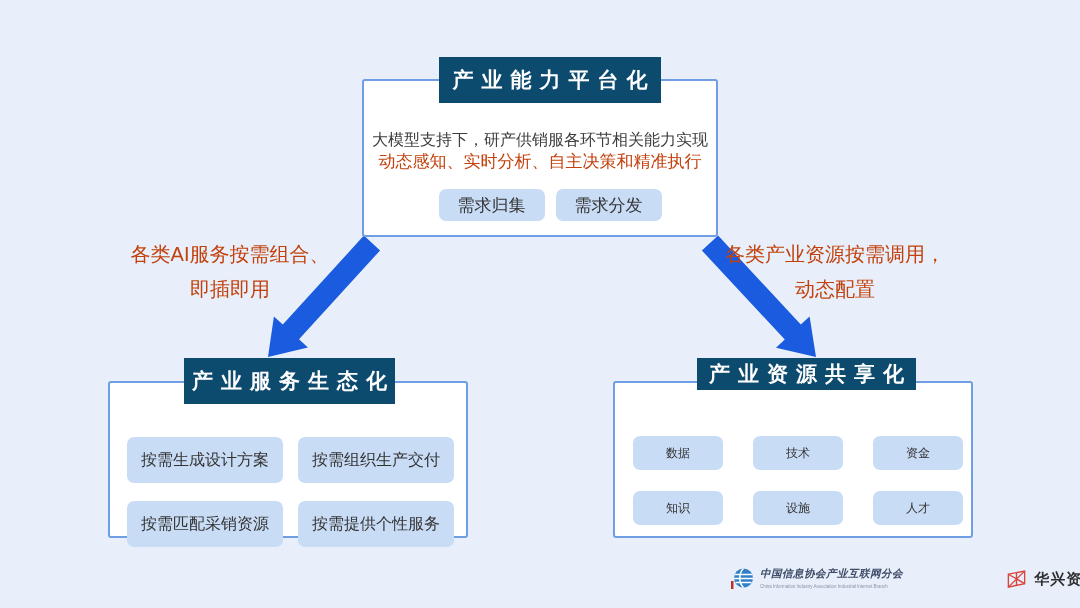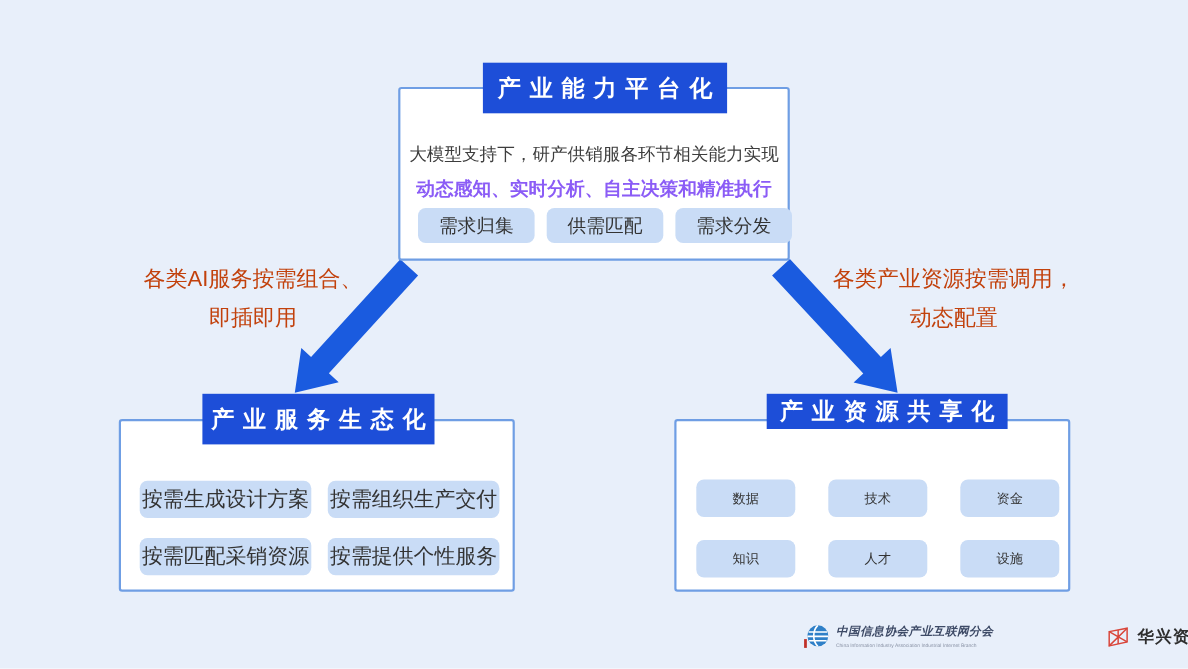--- a/index.html
+++ b/index.html
@@ -20,77 +20,77 @@
     border-radius: 3px;
     box-sizing: border-box;
     z-index: 1;
   }
   .panel-top   { left: 362px; top: 79px;  width: 356px; height: 158px; }
   .panel-left  { left: 108px; top: 381px; width: 360px; height: 157px; }
   .panel-right { left: 613px; top: 381px; width: 360px; height: 157px; }
 
   .tab {
     position: absolute;
-    background: #1d4ed8;
+    background: #0c4a6e;
     color: #ffffff;
     font-size: 21px;
     font-weight: 700;
     letter-spacing: 8px;
     text-indent: 8px;
     display: flex;
     align-items: center;
     justify-content: center;
     z-index: 3;
   }
   .tab-top   { left: 439px; top: 57px;  width: 222px; height: 46px; }
   .tab-left  { left: 184px; top: 358px; width: 211px; height: 46px; }
   .tab-right { left: 697px; top: 358px; width: 219px; height: 32px; }
 
   .body-line { position: absolute; left: 362px; width: 356px; text-align: center; z-index: 2; }
   .body-line-1 { top: 130px; font-size: 16px; color: #3d3d3d; }
-  .body-line-2 { top: 160px; font-size: 17px; font-weight: 700; color: #8b5cf6; }
+  .body-line-2 { top: 150px; font-size: 17px; font-weight: 400; color: #c2410c; }
 
   .chip {
     background: #C9DCF6;
     border-radius: 7px;
     color: #333333;
     display: flex;
     align-items: center;
     justify-content: center;
     box-sizing: border-box;
   }
   .top-chips {
     position: absolute; left: 362px; top: 189px; width: 376px;
     display: flex; justify-content: center; gap: 11px; z-index: 2;
   }
   .top-chips .chip { width: 106px; height: 32px; font-size: 17px; }
 
   .left-chips {
     position: absolute; left: 127px; top: 437px;
     display: grid; grid-template-columns: 156px 156px; gap: 18px 15px; z-index: 2;
   }
-  .left-chips .chip { height: 34px; font-size: 19px; }
+  .left-chips .chip { height: 46px; font-size: 16px; }
 
   .right-chips {
     position: absolute; left: 633px; top: 436px;
     display: grid; grid-template-columns: 90px 90px 90px; gap: 21px 30px; z-index: 2;
   }
   .right-chips .chip { height: 34px; font-size: 12px; }
 
   .arrow-label {
     position: absolute;
     text-align: center;
     font-size: 20px;
     line-height: 35px;
     color: #c2410c;
     font-weight: 500;
     z-index: 2;
   }
   .arrow-label-left  { left: 105px; top: 237px; width: 250px; }
-  .arrow-label-right { left: 752px; top: 237px; width: 230px; }
+  .arrow-label-right { left: 720px; top: 237px; width: 230px; }
 
   .footer {
     position: absolute;
     left: 730px; top: 561px;
     height: 36px;
     display: flex;
     align-items: center;
     gap: 17px;
     z-index: 2;
   }
@@ -117,21 +117,20 @@
   </svg>
 
   <div class="panel panel-top"></div>
   <div class="tab tab-top">
     <span>产业能力平台化</span>
   </div>
   <div class="body-line body-line-1">大模型支持下，研产供销服各环节相关能力实现</div>
   <div class="body-line body-line-2">动态感知、实时分析、自主决策和精准执行</div>
   <div class="top-chips">
     <div class="chip">需求归集</div>
-    <div class="chip">供需匹配</div>
     <div class="chip">需求分发</div>
   </div>
 
   <div class="arrow-label arrow-label-left">
     <div>各类AI服务按需组合、</div>
     <div>即插即用</div>
   </div>
   <div class="arrow-label arrow-label-right">
     <div>各类产业资源按需调用，</div>
     <div>动态配置</div>
@@ -150,22 +149,22 @@
 
   <div class="panel panel-right"></div>
   <div class="tab tab-right">
     <span>产业资源共享化</span>
   </div>
   <div class="right-chips">
     <div class="chip">数据</div>
     <div class="chip">技术</div>
     <div class="chip">资金</div>
     <div class="chip">知识</div>
+    <div class="chip">设施</div>
     <div class="chip">人才</div>
-    <div class="chip">设施</div>
   </div>
 
   <div class="footer">
     <div class="logo-group">
       <svg width="24" height="26" viewBox="0 0 24 26">
         <rect x="1" y="15" width="2.5" height="8" fill="#C03028"></rect>
         <circle cx="13.5" cy="12" r="9.5" fill="#2F80C8"></circle>
         <path d="M5 8.5 H22 M4 12.5 H23 M5.5 16.5 H21.5 M13.5 2.5 C8.5 7 8.5 17 13.5 21.5" stroke="#ffffff" stroke-width="1.5" fill="none"></path>
       </svg>
       <div class="ciia-text">

